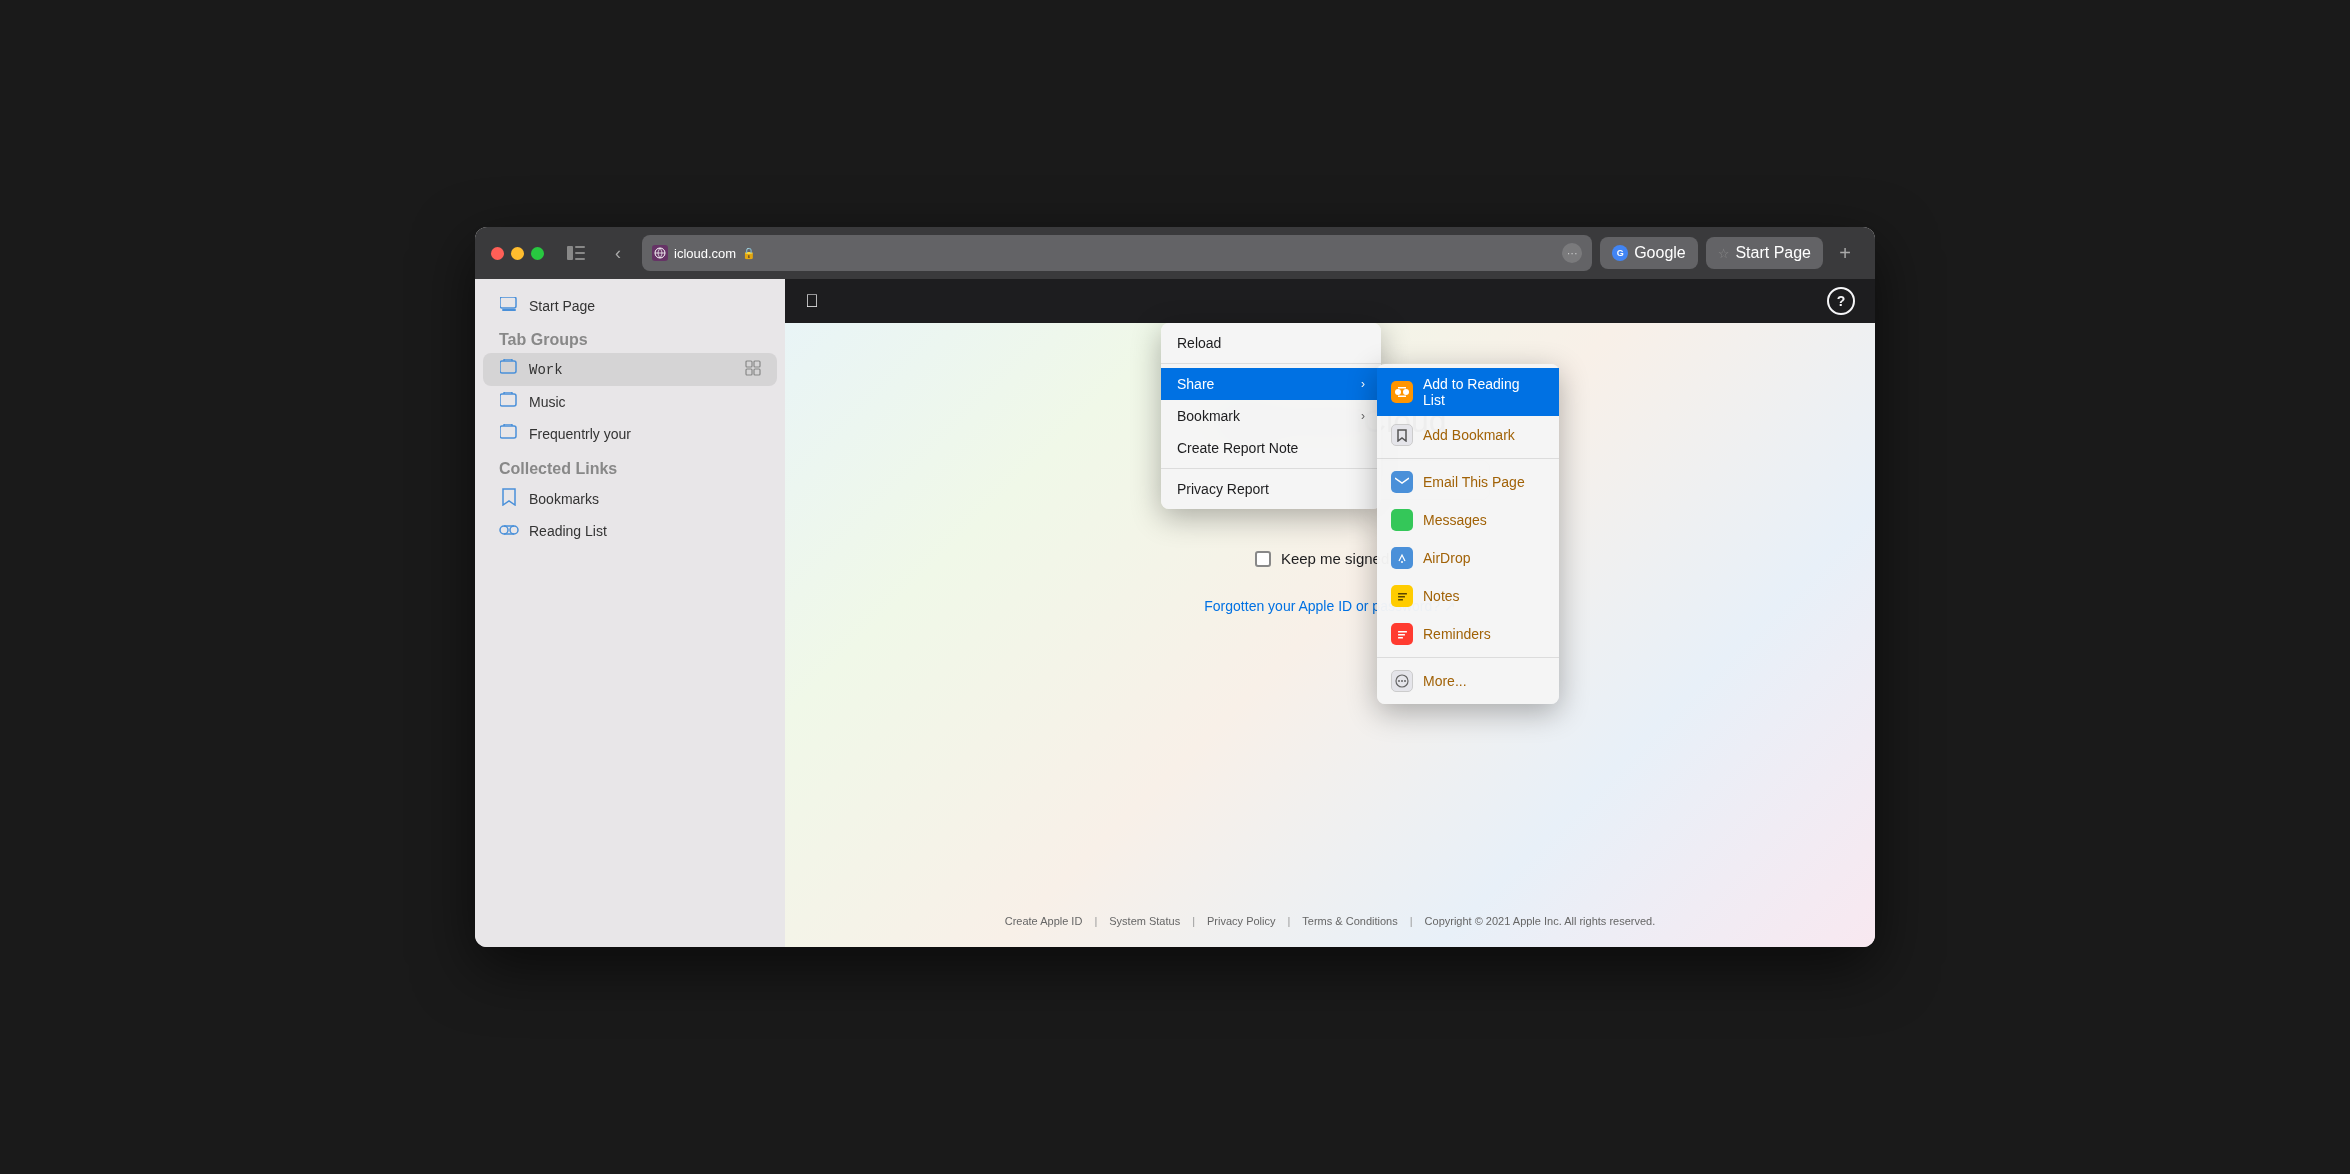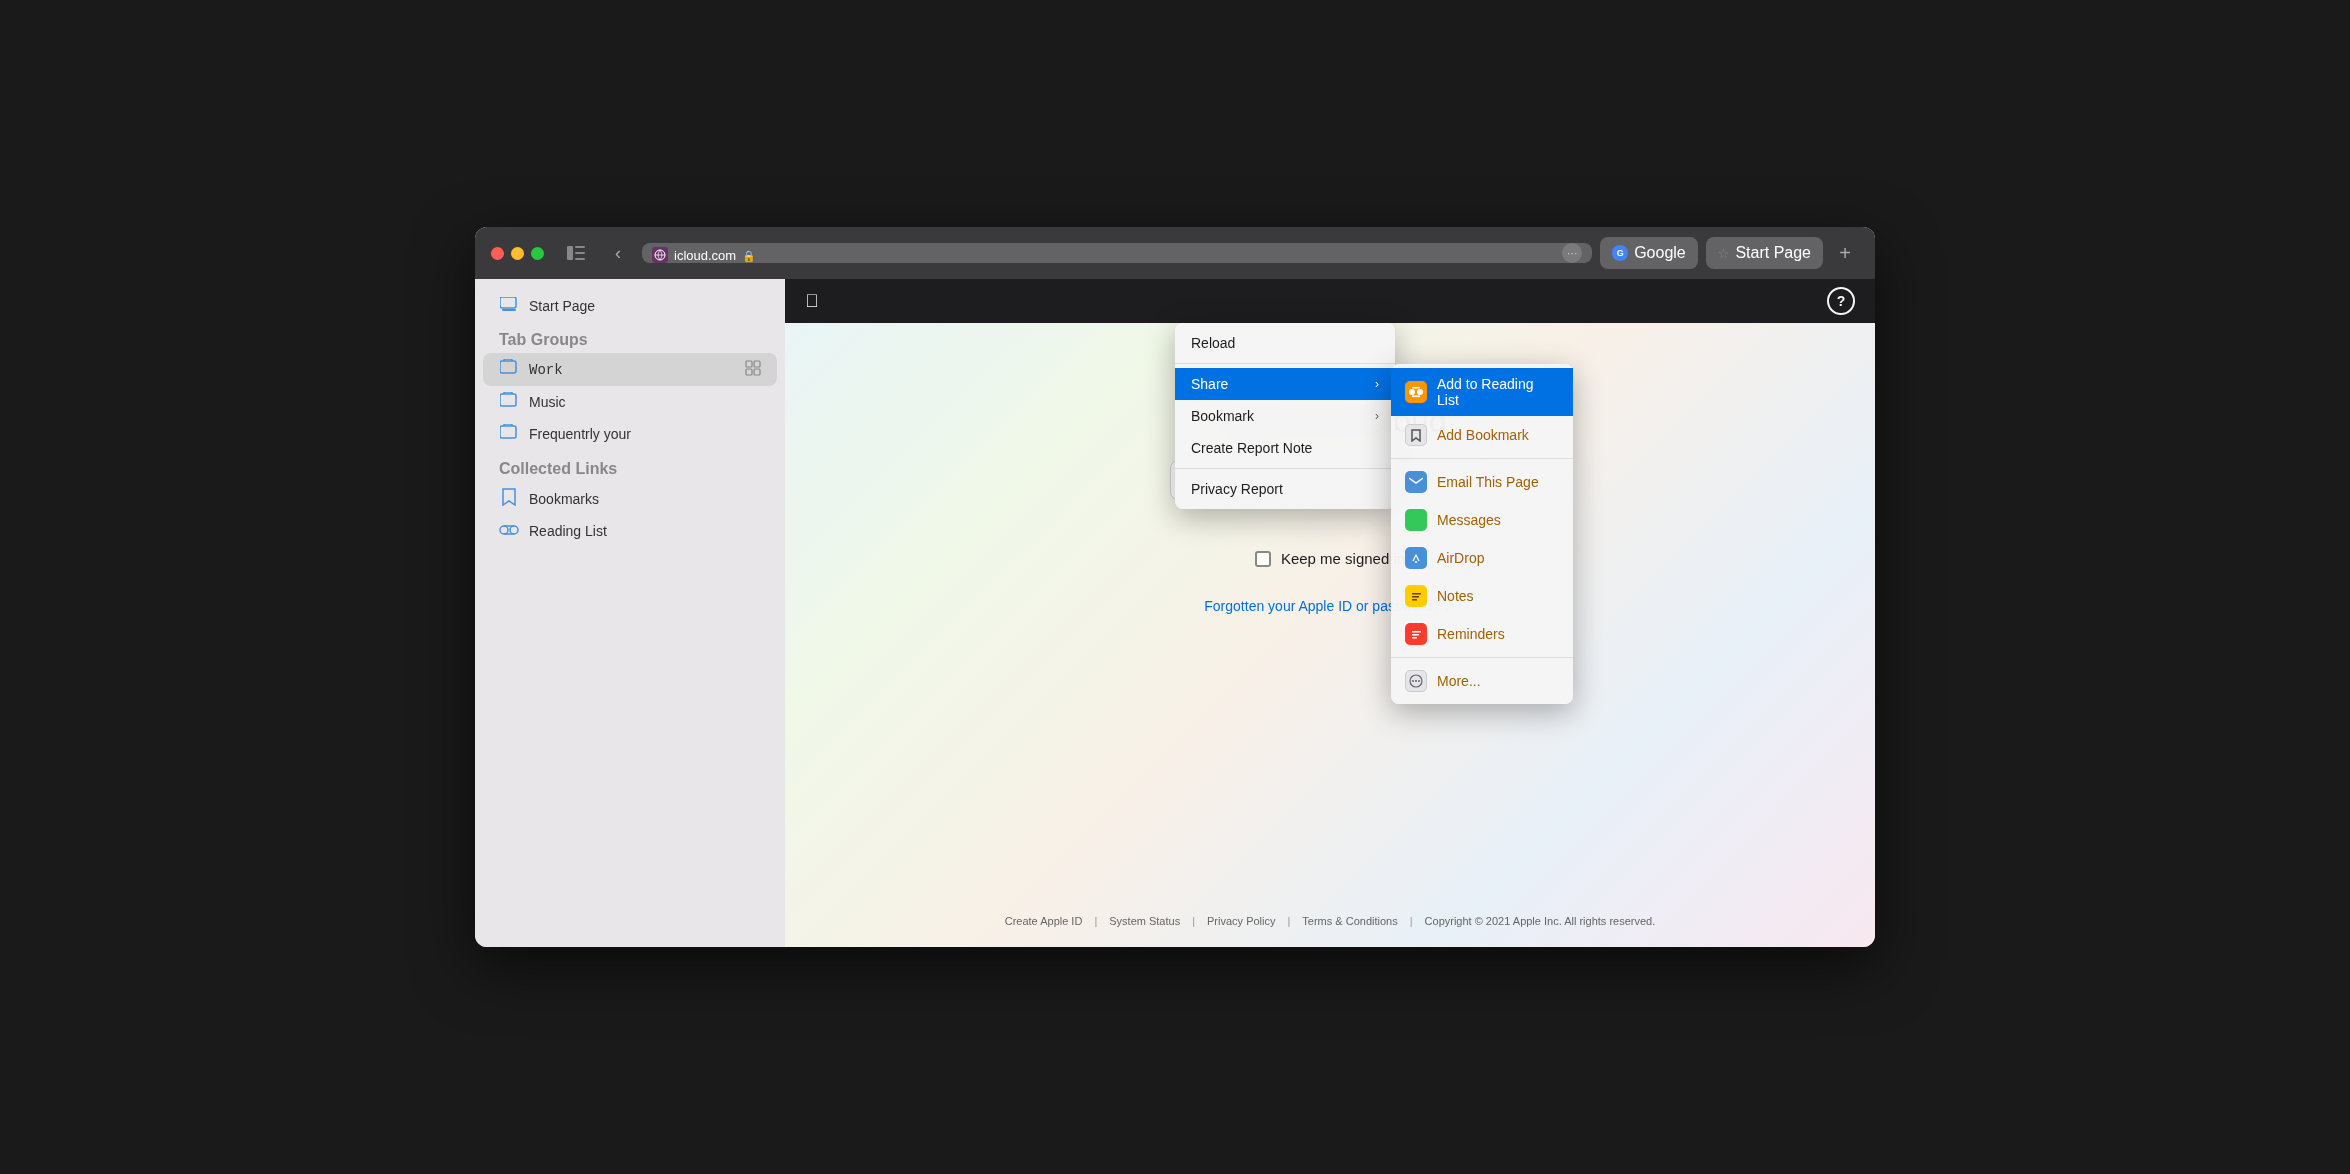--- a/index.html
+++ b/index.html
@@ -78,23 +78,23 @@
       flex: 1;
       display: flex;
       align-items: center;
       gap: 8px;
     }
 
     .address-bar {
       flex: 1;
       background: #636366;
       border-radius: 8px;
-      height: 20px;
-      display: flex;
-      align-items: flex-end;
+      height: 36px;
+      display: flex;
+      align-items: center;
       padding: 0 10px;
       gap: 6px;
     }
 
     .address-bar-icon {
       width: 16px;
       height: 16px;
       background: #888;
       border-radius: 3px;
       flex-shrink: 0;
@@ -331,21 +331,21 @@
     }
 
     .footer-sep {
       color: #999;
     }
 
     
     .context-menu {
       position: absolute;
       top: 44px;
-      left: 390px;
+      left: 376px;
       background: rgba(245, 245, 245, 0.97);
       border-radius: 8px;
       box-shadow: 0 8px 30px rgba(0,0,0,0.3);
       width: 220px;
       overflow: visible;
       z-index: 100;
       padding: 4px 0;
       backdrop-filter: blur(20px);
     }
 

